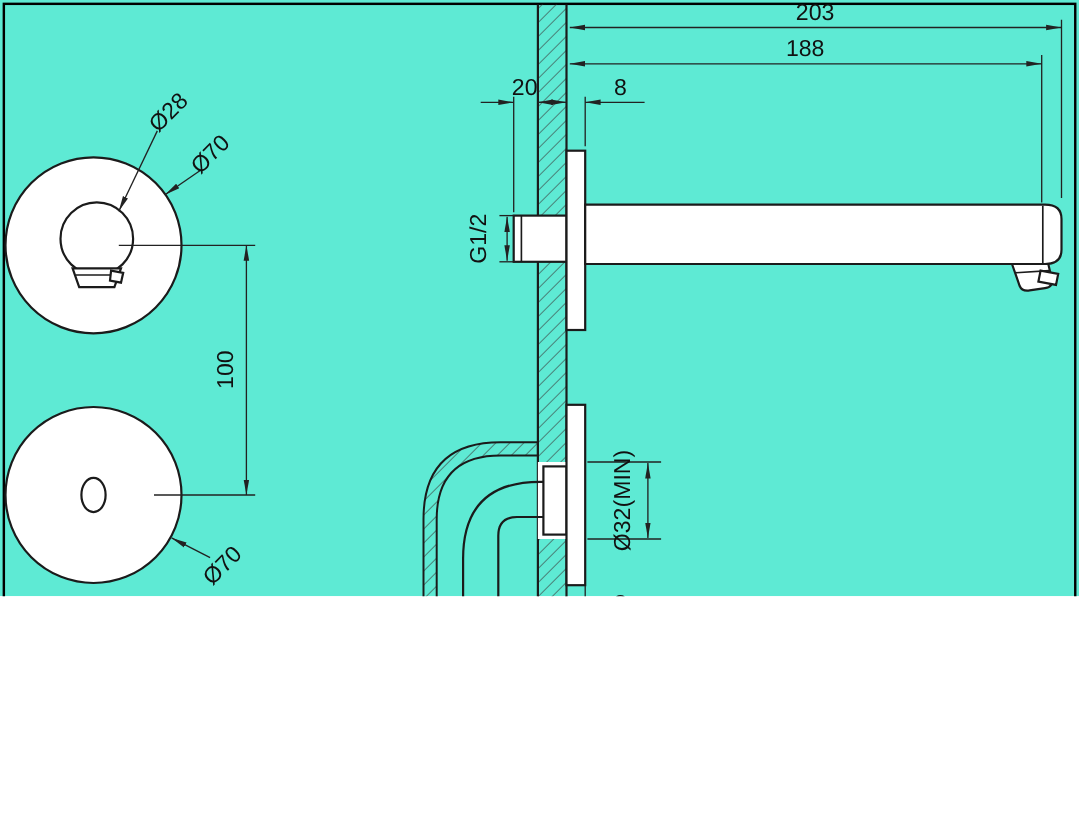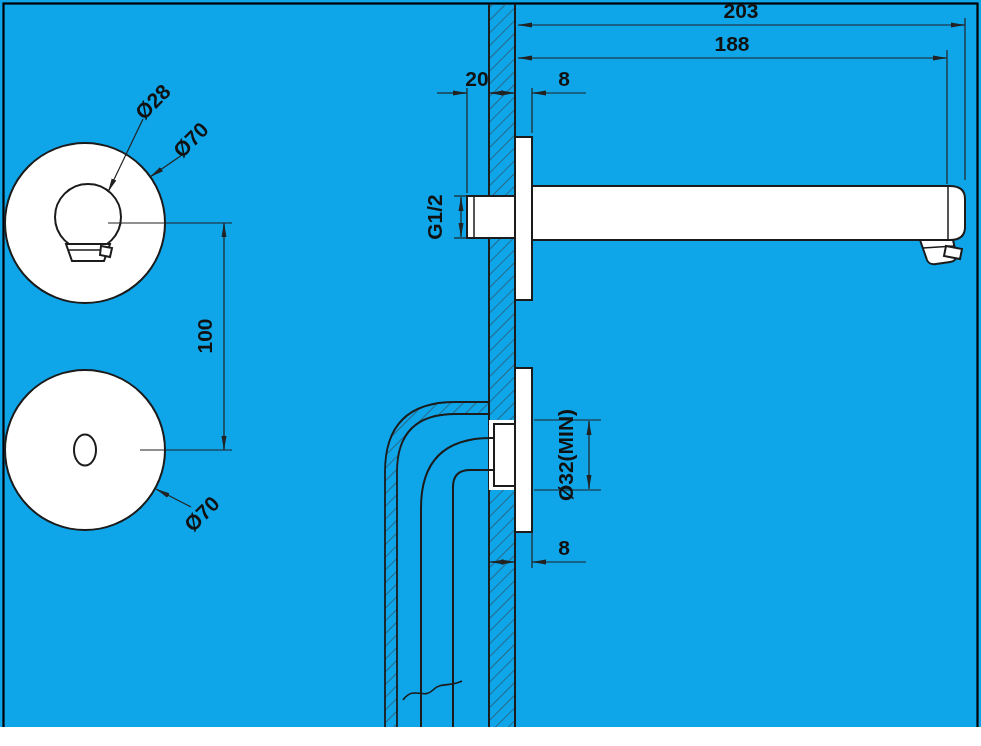--- a/index.html
+++ b/index.html
@@ -1,16 +1,16 @@
 <!DOCTYPE html>
 <html><head>
 <meta charset="utf-8">
 <style>
   html,body{margin:0;padding:0;background:#fff;}
-  .canvas{position:relative;width:981px;height:727px;background:#0ea5e9;font-family:"Liberation Sans",sans-serif;font-weight:bold;}
+  .canvas{position:relative;width:981px;height:542px;background:#5eead4;font-family:"Liberation Sans",sans-serif;}
   svg{position:absolute;left:0;top:0;}
   .obj{fill:#ffffff;stroke:#1b1b1b;stroke-width:2;}
   .ln{fill:none;stroke:#1b1b1b;stroke-width:2;}
   .thin{fill:none;stroke:#1b1b1b;stroke-width:1.5;}
   .dim{fill:none;stroke:#222222;stroke-width:1.2;}
   .dimtext{font-family:"Liberation Sans",sans-serif;font-size:21px;fill:#111111;}
 </style>
 </head>
 <body>
 

